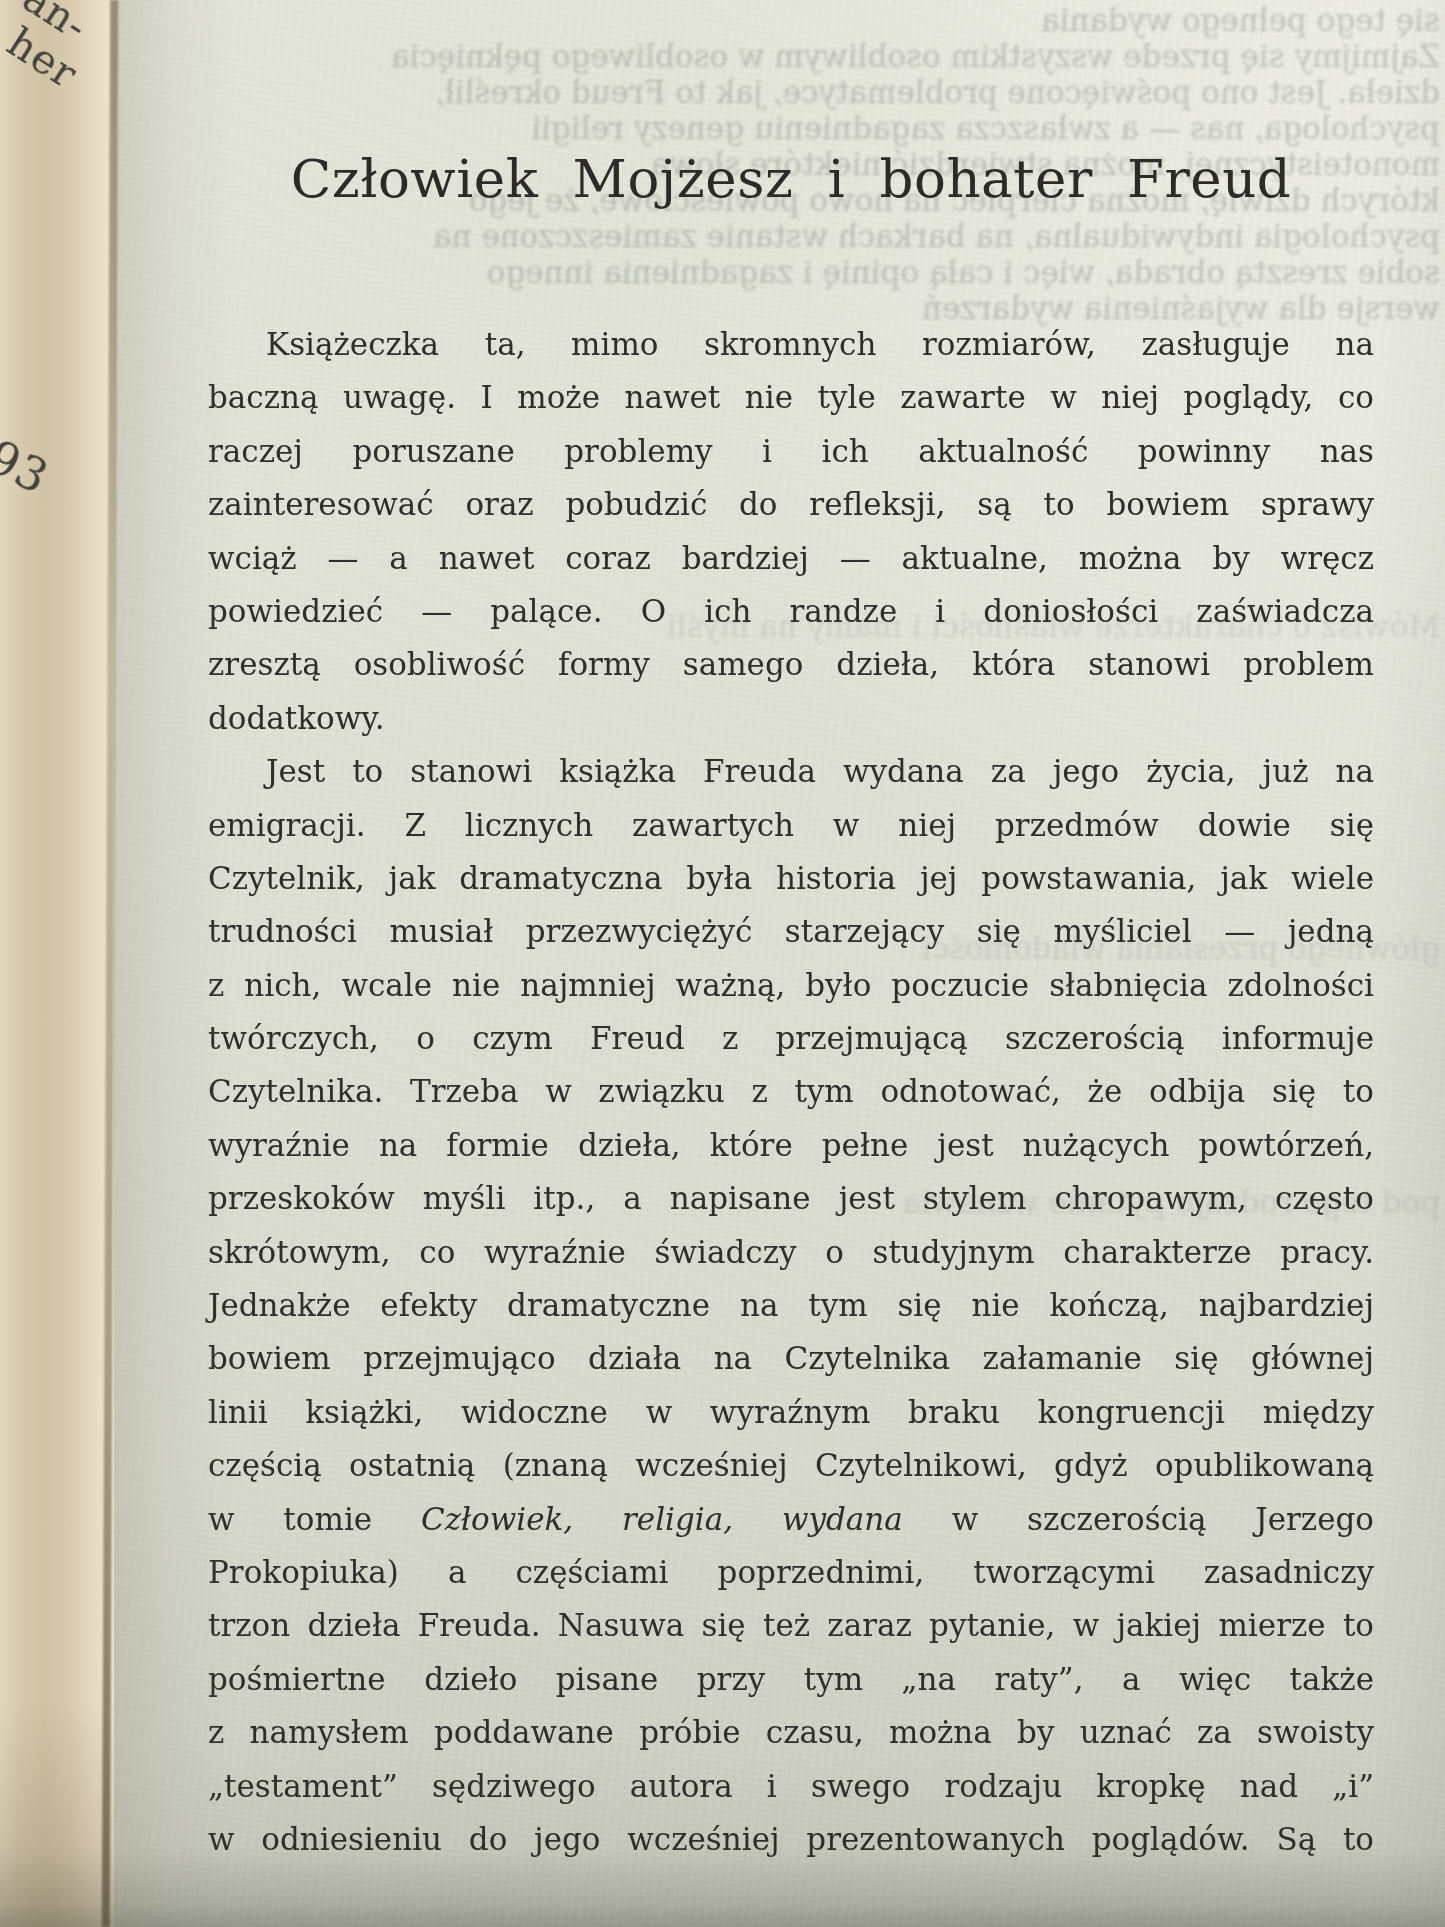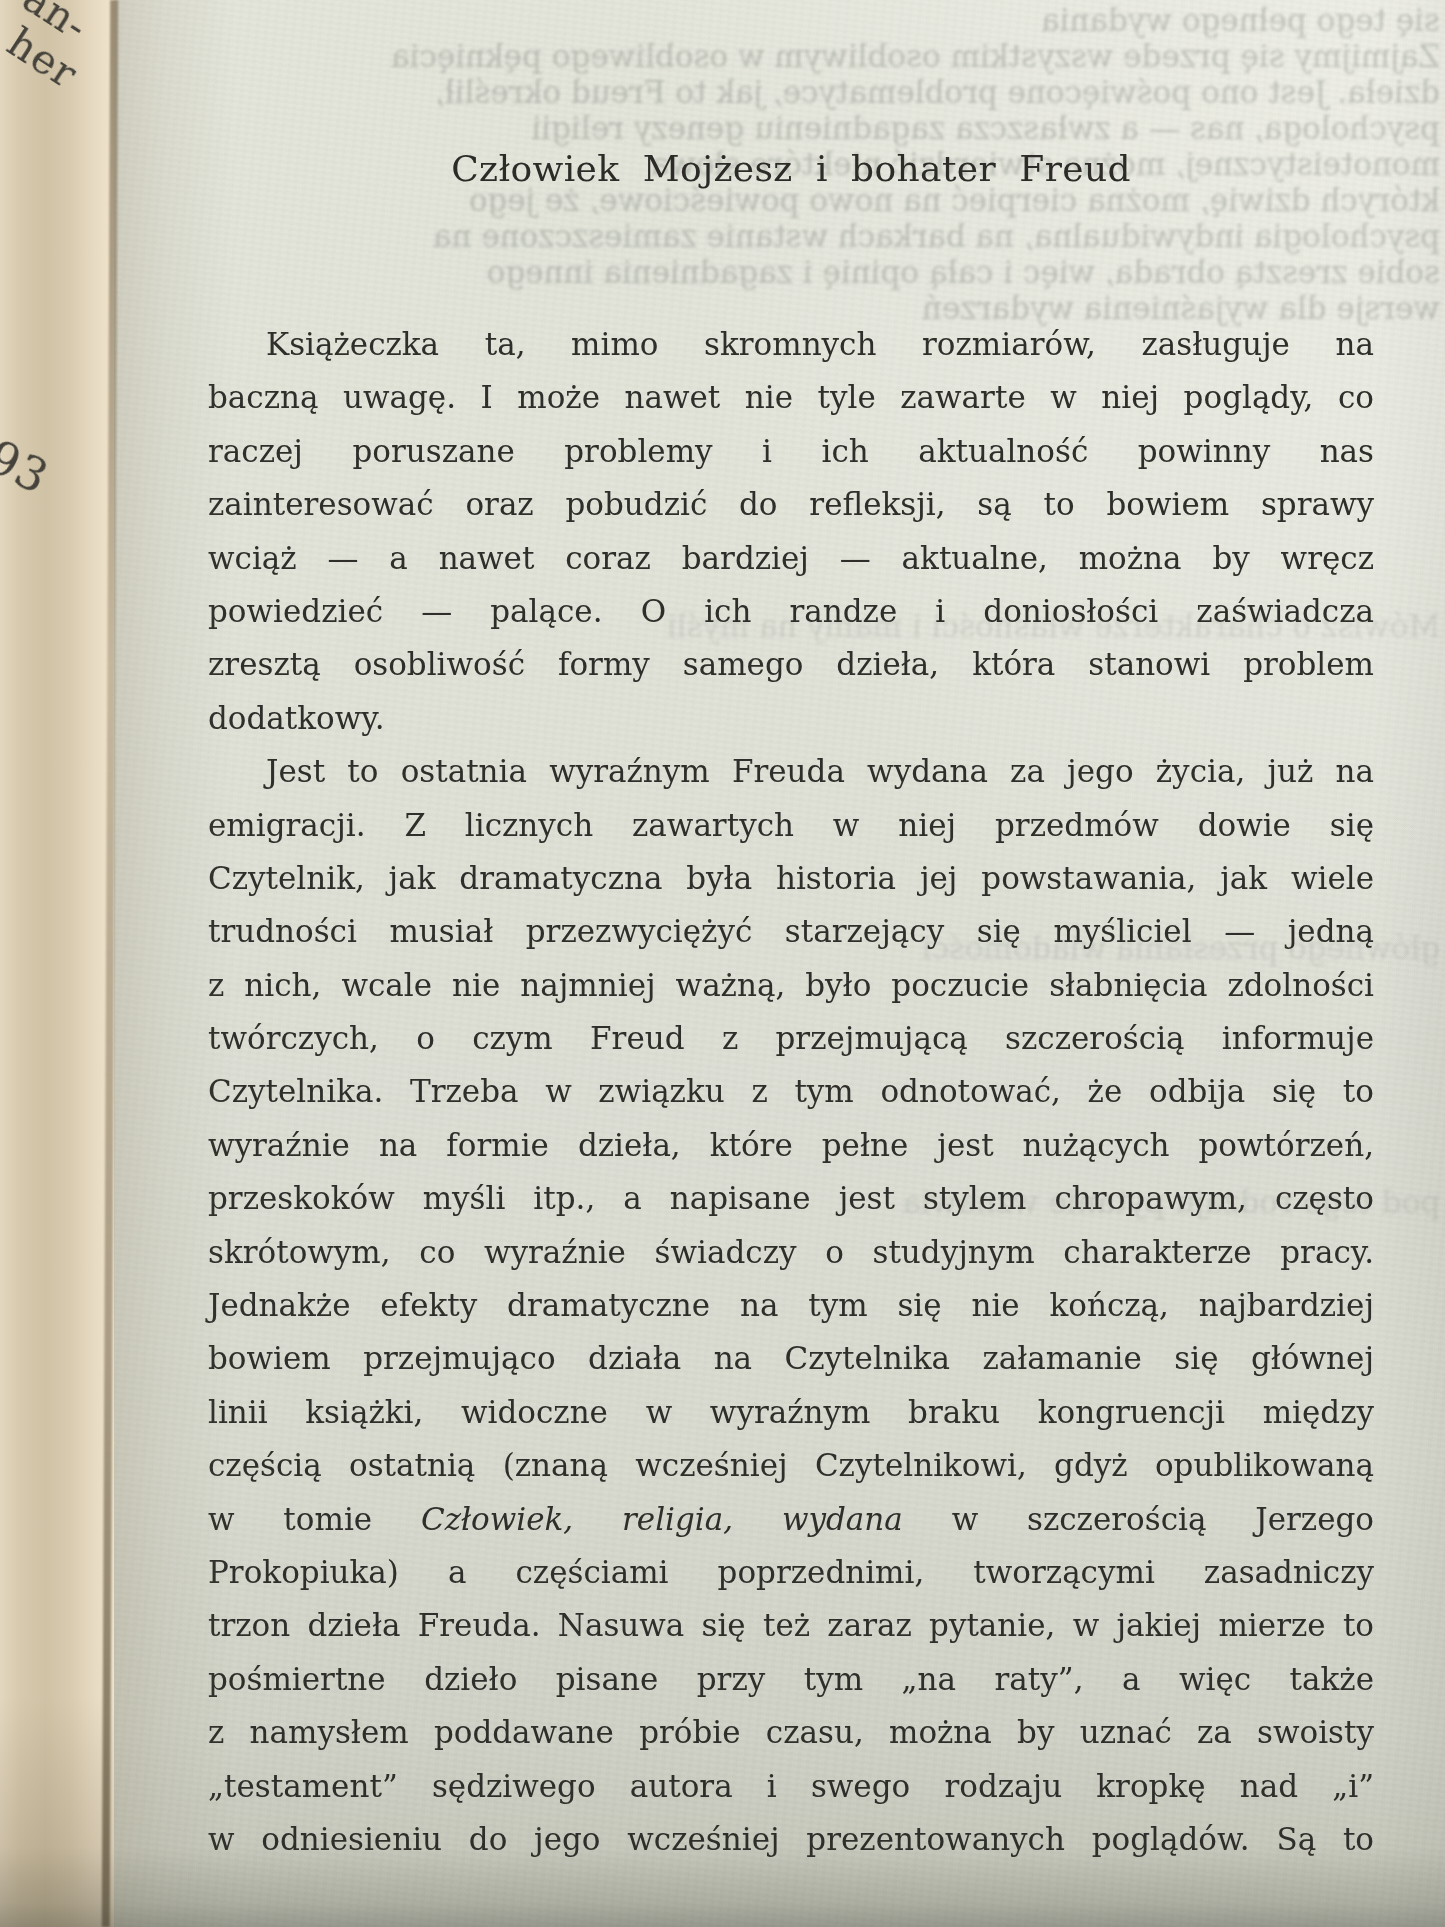--- a/index.html
+++ b/index.html
@@ -62,21 +62,21 @@
   .bleed-line{
     position:absolute;left:0;width:100%;
     font-size:31px;color:#5c665c;white-space:nowrap;overflow:hidden;
   }
   .bt{opacity:.30;}
   .bm{opacity:.14;}
   
   .title{
     position:absolute;left:208px;top:148px;width:1166px;
     margin:0;text-align:center;
-    font-size:36px;font-weight:normal;color:#2c2b27;
+    font-size:53px;font-weight:normal;color:#2c2b27;
     word-spacing:.32em;letter-spacing:.01em;
     filter:blur(.25px);
   }
   .text-block{
     position:absolute;left:208px;top:318px;width:1166px;
     color:#2f2e2a;
     filter:blur(.22px);
   }
   .bl{
     height:53.4px;line-height:53.4px;font-size:31px;
@@ -115,21 +115,21 @@
   <div class="text-block">
     <div class="bl indent">Książeczka ta, mimo skromnych rozmiarów, zasługuje na</div>
     <div class="bl">baczną uwagę. I może nawet nie tyle zawarte w niej poglądy, co</div>
     <div class="bl">raczej poruszane problemy i ich aktualność powinny nas</div>
     <div class="bl">zainteresować oraz pobudzić do refleksji, są to bowiem sprawy</div>
     <div class="bl">wciąż — a nawet coraz bardziej — aktualne, można by wręcz</div>
     <div class="bl">powiedzieć — palące. O ich randze i doniosłości zaświadcza</div>
     <div class="bl">zresztą osobliwość formy samego dzieła, która stanowi problem</div>
     <div class="bl endline">dodatkowy.</div>
 
-    <div class="bl indent">Jest to ostatnia wyraźnym Freuda wydana za jego życia, już na</div>
+    <div class="bl indent">Jest to stanowi książka Freuda wydana za jego życia, już na</div>
     <div class="bl">emigracji. Z licznych zawartych w niej przedmów dowie się</div>
     <div class="bl">Czytelnik, jak dramatyczna była historia jej powstawania, jak wiele</div>
     <div class="bl">trudności musiał przezwyciężyć starzejący się myśliciel — jedną</div>
     <div class="bl">z nich, wcale nie najmniej ważną, było poczucie słabnięcia zdolności</div>
     <div class="bl">twórczych, o czym Freud z przejmującą szczerością informuje</div>
     <div class="bl">Czytelnika. Trzeba w związku z tym odnotować, że odbija się to</div>
     <div class="bl">wyraźnie na formie dzieła, które pełne jest nużących powtórzeń,</div>
     <div class="bl">przeskoków myśli itp., a napisane jest stylem chropawym, często</div>
     <div class="bl">skrótowym, co wyraźnie świadczy o studyjnym charakterze pracy.</div>
     <div class="bl">Jednakże efekty dramatyczne na tym się nie kończą, najbardziej</div>

